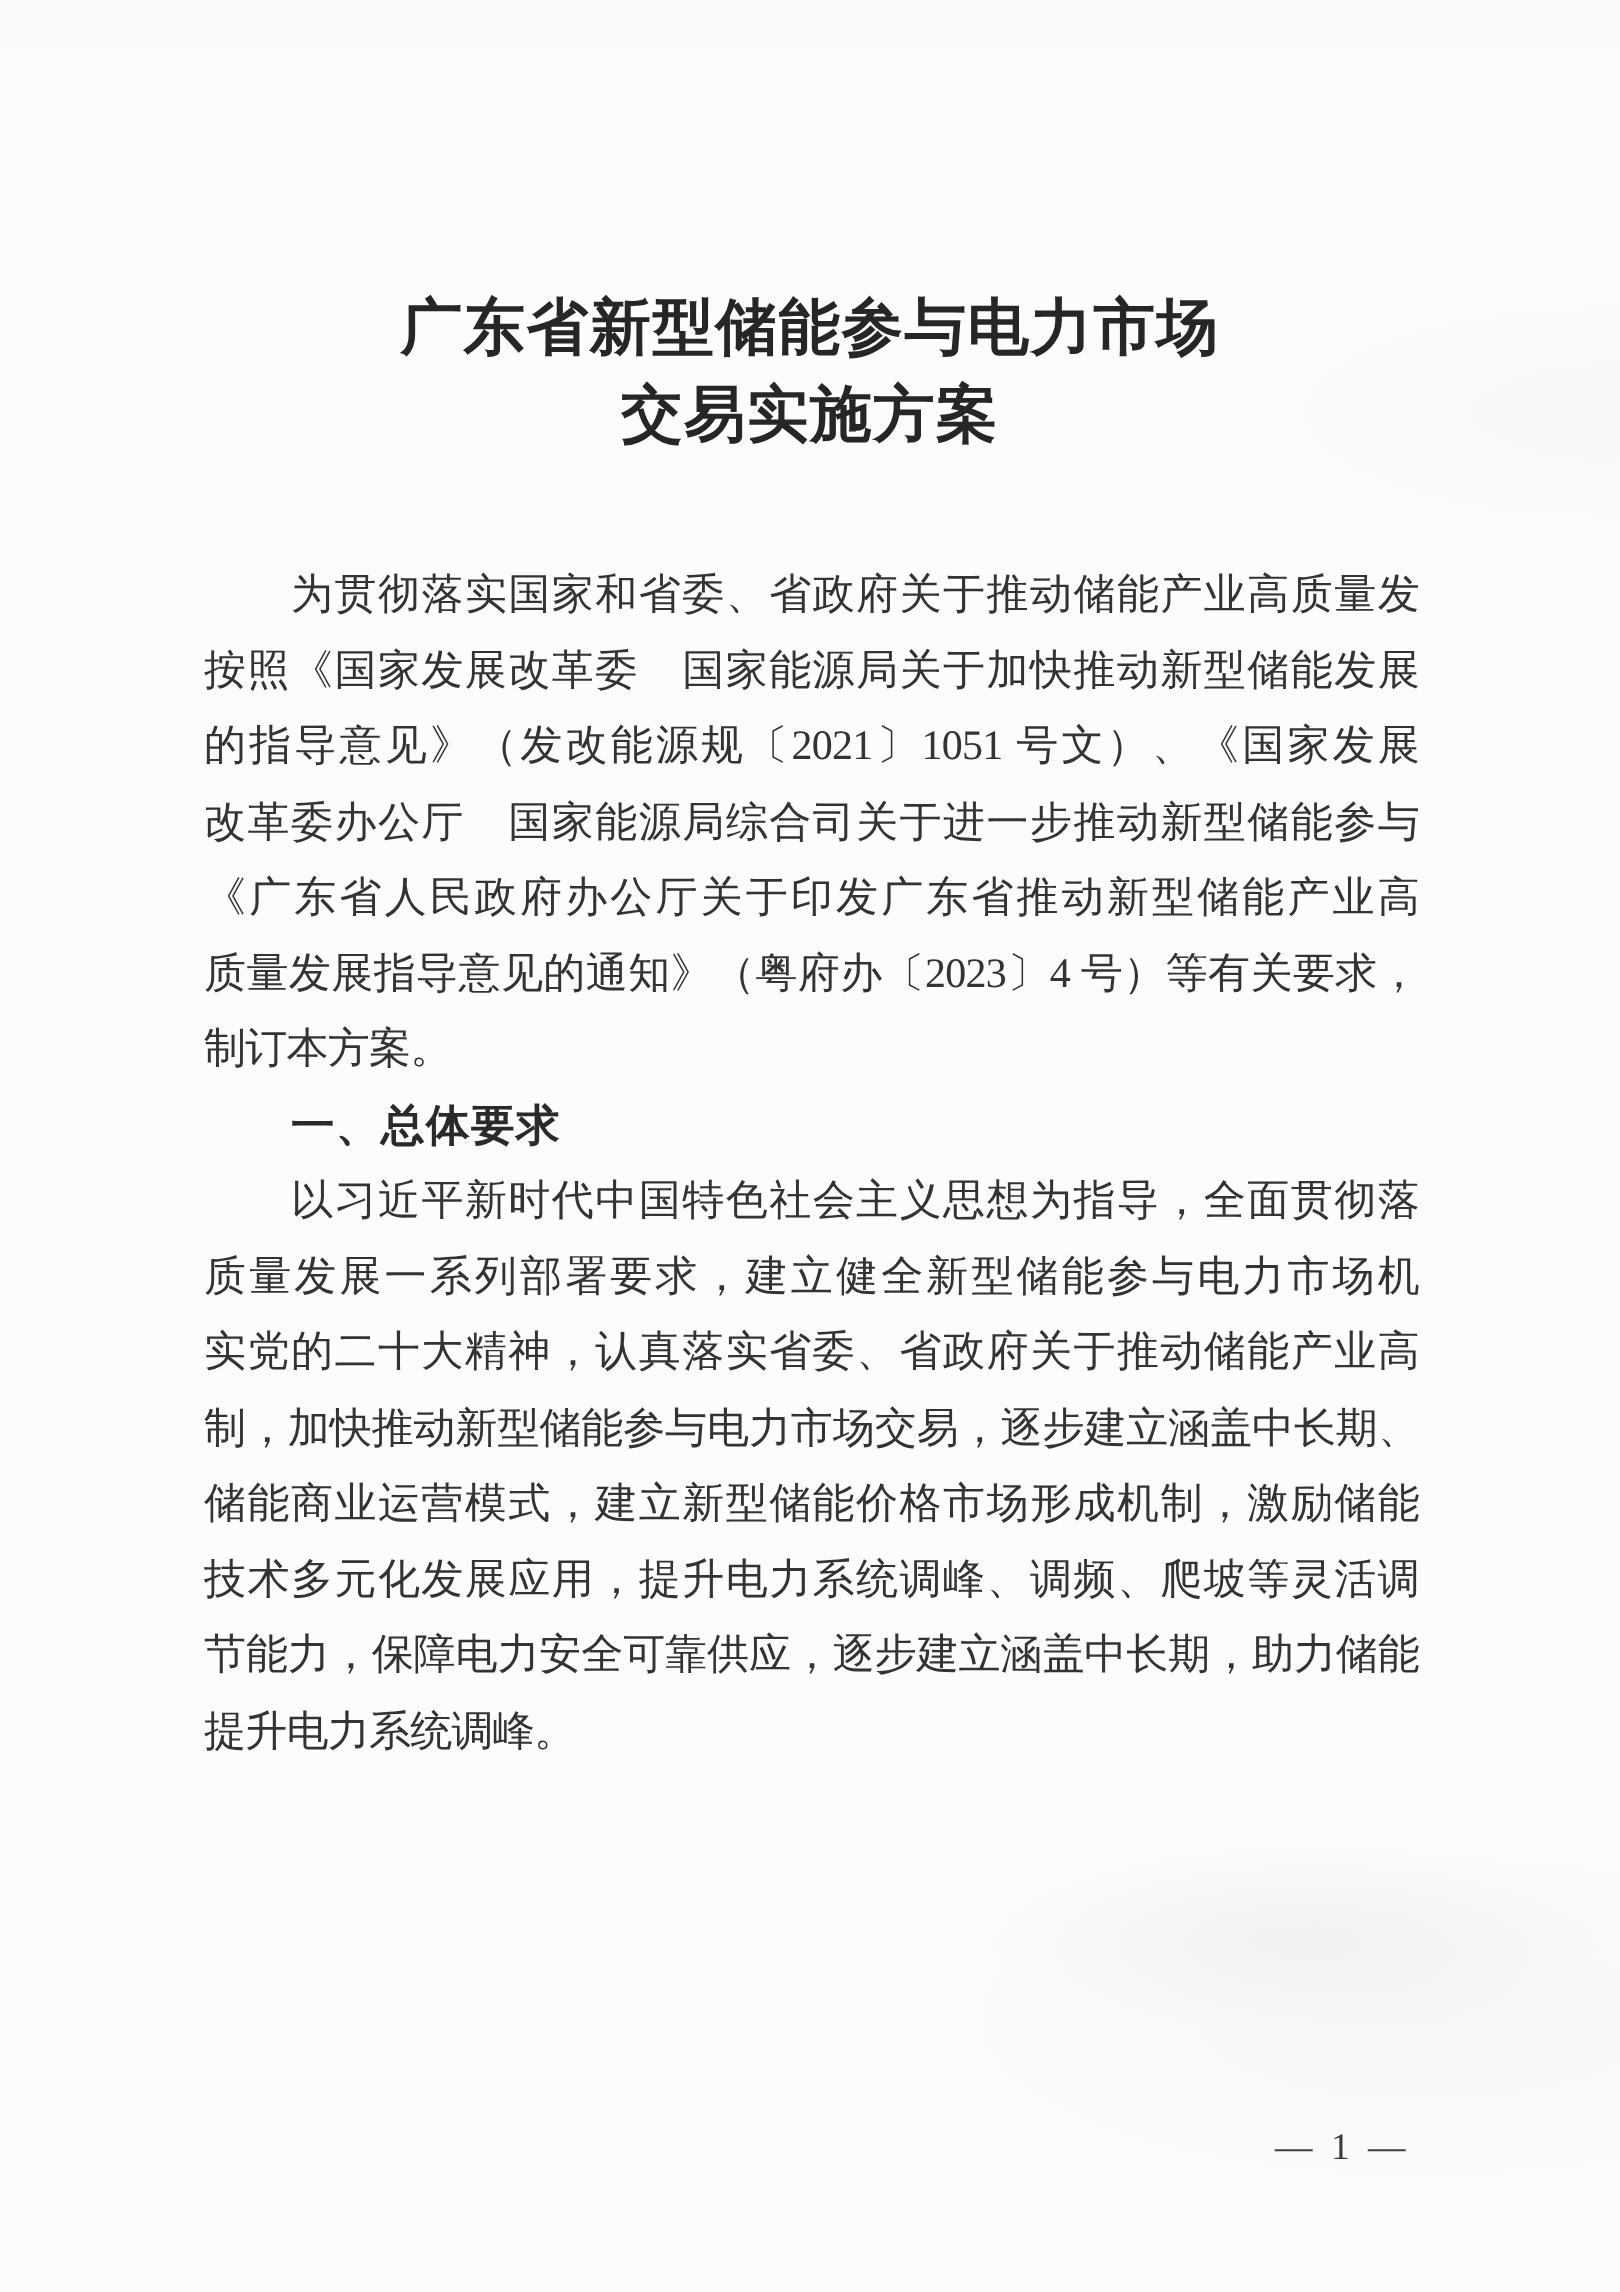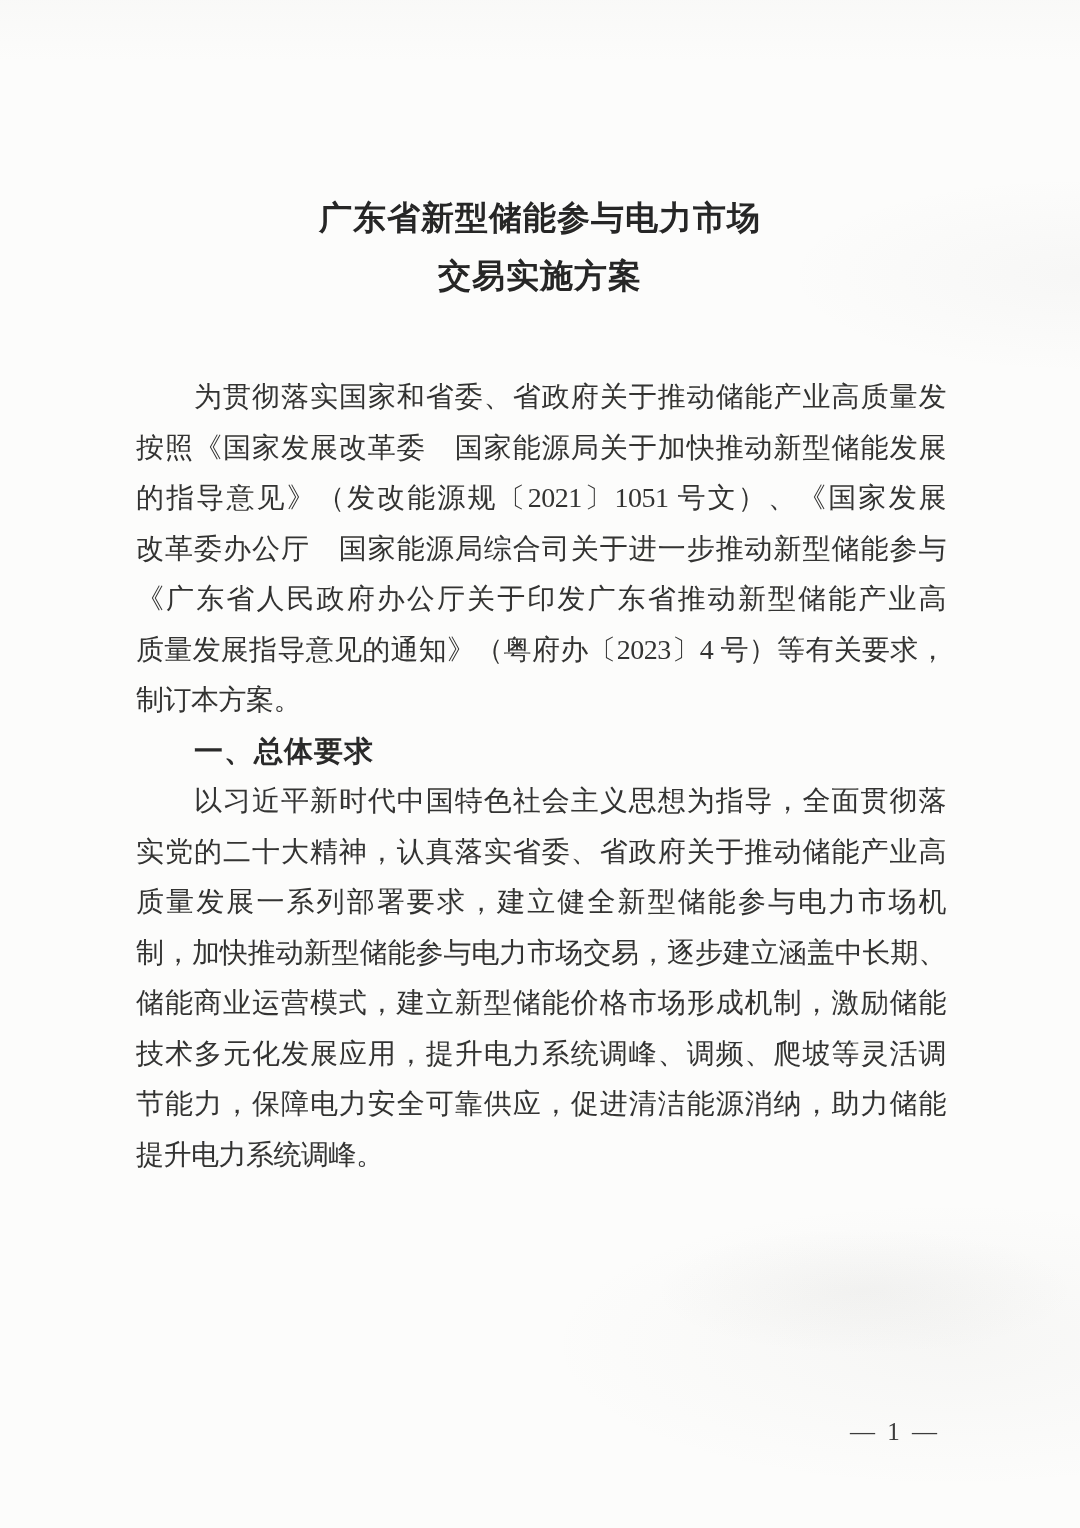--- a/index.html
+++ b/index.html
@@ -28,21 +28,21 @@
       linear-gradient(180deg, rgba(225,225,222,0.12) 0%, rgba(255,255,255,0) 4%);
   }
 
   .doc-title {
     position: absolute;
     top: 189px;
     left: 0;
     width: 100%;
     text-align: center;
     font-weight: bold;
-    font-size: 33px;
+    font-size: 41px;
     line-height: 58px;
     letter-spacing: 1px;
     color: #262626;
   }
 
   .doc-body {
     position: absolute;
     top: 372px;
     left: 136px;
     width: 810px;
@@ -95,23 +95,23 @@
   <div class="doc-body">
       <div class="body-line indent">为贯彻落实国家和省委、省政府关于推动储能产业高质量发</div>
       <div class="body-line">按照《国家发展改革委　国家能源局关于加快推动新型储能发展</div>
       <div class="body-line">的指导意见》（发改能源规〔2021〕1051 号文）、《国家发展</div>
       <div class="body-line">改革委办公厅　国家能源局综合司关于进一步推动新型储能参与</div>
       <div class="body-line">《广东省人民政府办公厅关于印发广东省推动新型储能产业高</div>
       <div class="body-line">质量发展指导意见的通知》（粤府办〔2023〕4 号）等有关要求，</div>
       <div class="body-line last">制订本方案。</div>
       <div class="heading-line">一、总体要求</div>
       <div class="body-line indent">以习近平新时代中国特色社会主义思想为指导，全面贯彻落</div>
+      <div class="body-line">质量发展一系列部署要求，建立健全新型储能参与电力市场机</div>
       <div class="body-line">实党的二十大精神，认真落实省委、省政府关于推动储能产业高</div>
-      <div class="body-line">质量发展一系列部署要求，建立健全新型储能参与电力市场机</div>
       <div class="body-line">制，加快推动新型储能参与电力市场交易，逐步建立涵盖中长期、</div>
       <div class="body-line">储能商业运营模式，建立新型储能价格市场形成机制，激励储能</div>
       <div class="body-line">技术多元化发展应用，提升电力系统调峰、调频、爬坡等灵活调</div>
-      <div class="body-line">节能力，保障电力安全可靠供应，促进清洁能源消纳，助力储能</div>
+      <div class="body-line">节能力，保障电力安全可靠供应，逐步建立涵盖中长期，助力储能</div>
       <div class="body-line last">提升电力系统调峰。</div>
     </div>
 
   <div class="page-number">— 1 —</div>
 </div>
 
 </body></html>

